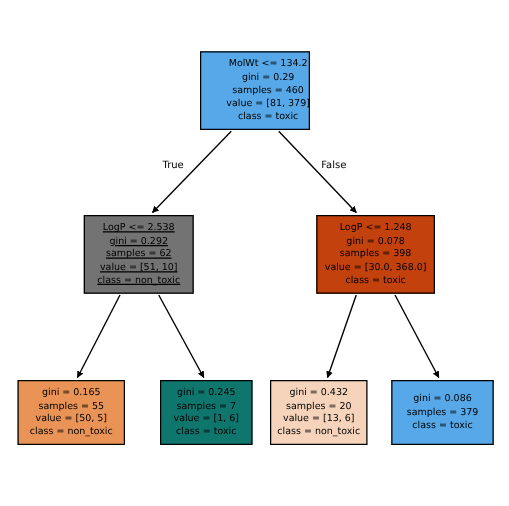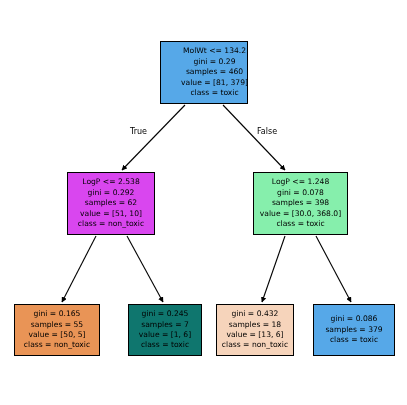--- a/index.html
+++ b/index.html
@@ -63,49 +63,49 @@
   <div class="edge-label" style="left:257px;top:127px;">False</div>
 
   <div id="nodes-layer">
       <div class="node" style="left: 160px; top: 41px; width: 88px; height: 63px; background: rgb(86, 168, 232); border-color: rgb(0, 0, 0); padding-left: 21px;">
         <span class="line">MolWt &lt;= 134.2</span>
         <span class="line">gini = 0.29</span>
         <span class="line">samples = 460</span>
         <span class="line">value = [81, 379]</span>
         <span class="line">class = toxic</span>
       </div>
-      <div class="node" style="left: 67px; top: 172px; width: 88px; height: 63px; background: #d946ef; border-color: rgb(0, 0, 0);">
+      <div class="node" style="left: 67px; top: 172px; width: 88px; height: 63px; background: #737373; border-color: rgb(0, 0, 0); text-decoration: underline;">
         <span class="line">LogP &lt;= 2.538</span>
         <span class="line">gini = 0.292</span>
         <span class="line">samples = 62</span>
         <span class="line">value = [51, 10]</span>
         <span class="line">class = non_toxic</span>
       </div>
-      <div class="node" style="left: 253px; top: 172px; width: 95px; height: 63px; background: #86efac; border-color: rgb(0, 0, 0);">
+      <div class="node" style="left: 253px; top: 172px; width: 95px; height: 63px; background: #c2410c; border-color: rgb(0, 0, 0);">
         <span class="line">LogP &lt;= 1.248</span>
         <span class="line">gini = 0.078</span>
         <span class="line">samples = 398</span>
         <span class="line">value = [30.0, 368.0]</span>
         <span class="line">class = toxic</span>
       </div>
       <div class="node" style="left: 14px; top: 304px; width: 86px; height: 52px; background: rgb(233, 148, 86); border-color: rgb(0, 0, 0);">
         <span class="line">gini = 0.165</span>
         <span class="line">samples = 55</span>
         <span class="line">value = [50, 5]</span>
         <span class="line">class = non_toxic</span>
       </div>
       <div class="node" style="left: 128px; top: 304px; width: 74px; height: 52px; background: #0f766e; border-color: rgb(0, 0, 0);">
         <span class="line">gini = 0.245</span>
         <span class="line">samples = 7</span>
         <span class="line">value = [1, 6]</span>
         <span class="line">class = toxic</span>
       </div>
       <div class="node" style="left: 216px; top: 304px; width: 78px; height: 52px; background: rgb(246, 212, 187); border-color: rgb(0, 0, 0);">
         <span class="line">gini = 0.432</span>
-        <span class="line">samples = 18</span>
+        <span class="line">samples = 20</span>
         <span class="line">value = [13, 6]</span>
         <span class="line">class = non_toxic</span>
       </div>
       <div class="node" style="left: 313px; top: 304px; width: 82px; height: 52px; background: rgb(86, 168, 232); border-color: rgb(0, 0, 0); justify-content: center;">
         <span class="line">gini = 0.086</span>
         <span class="line">samples = 379</span>
         <span class="line">class = toxic</span>
       </div>
     </div>
 </div>

